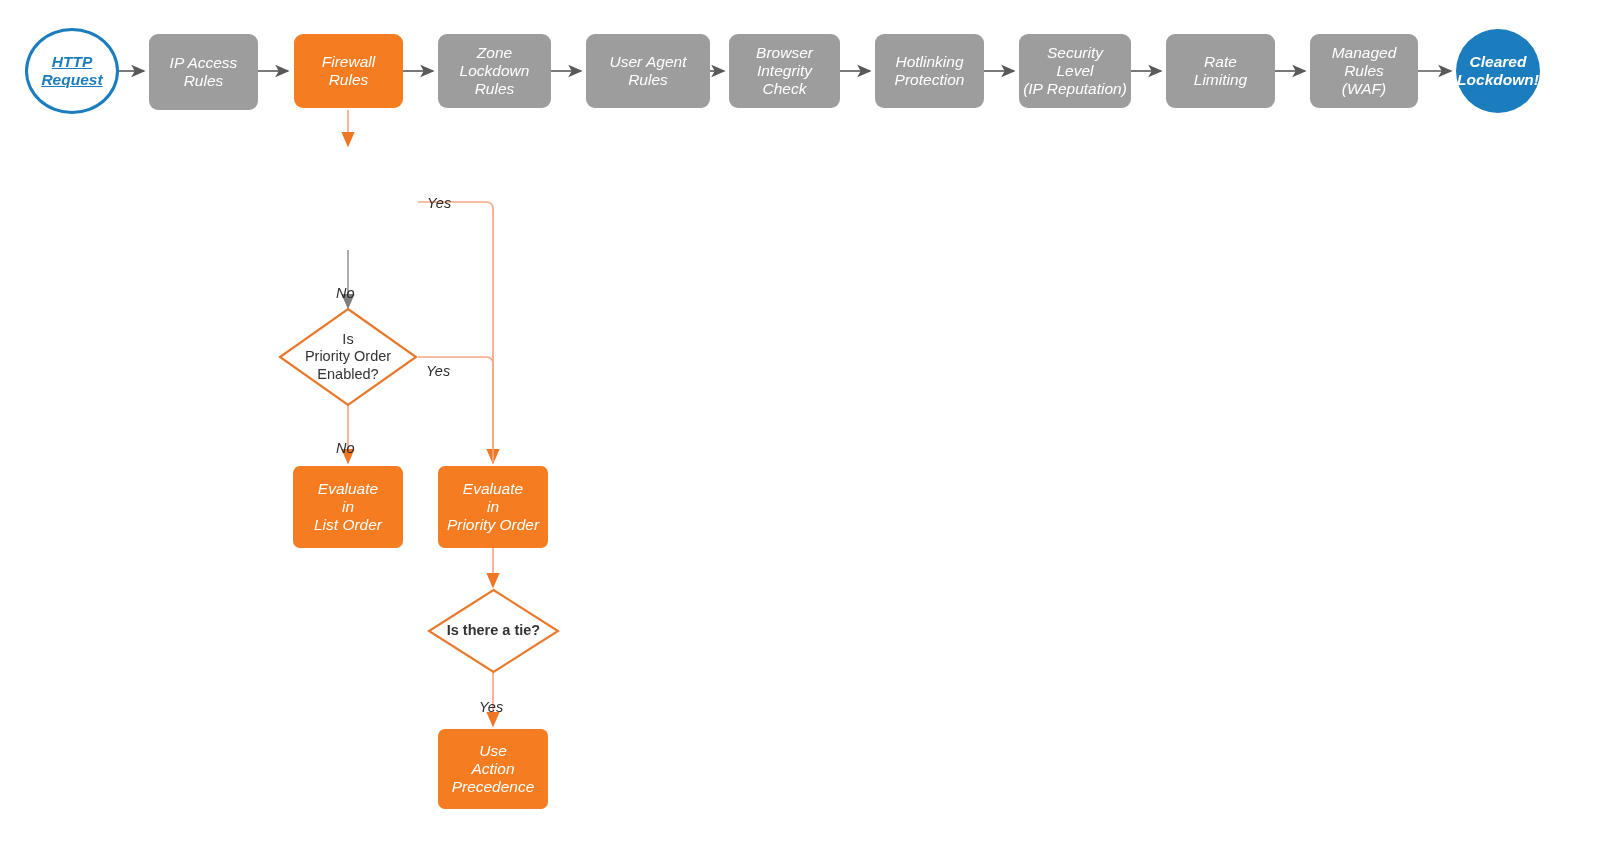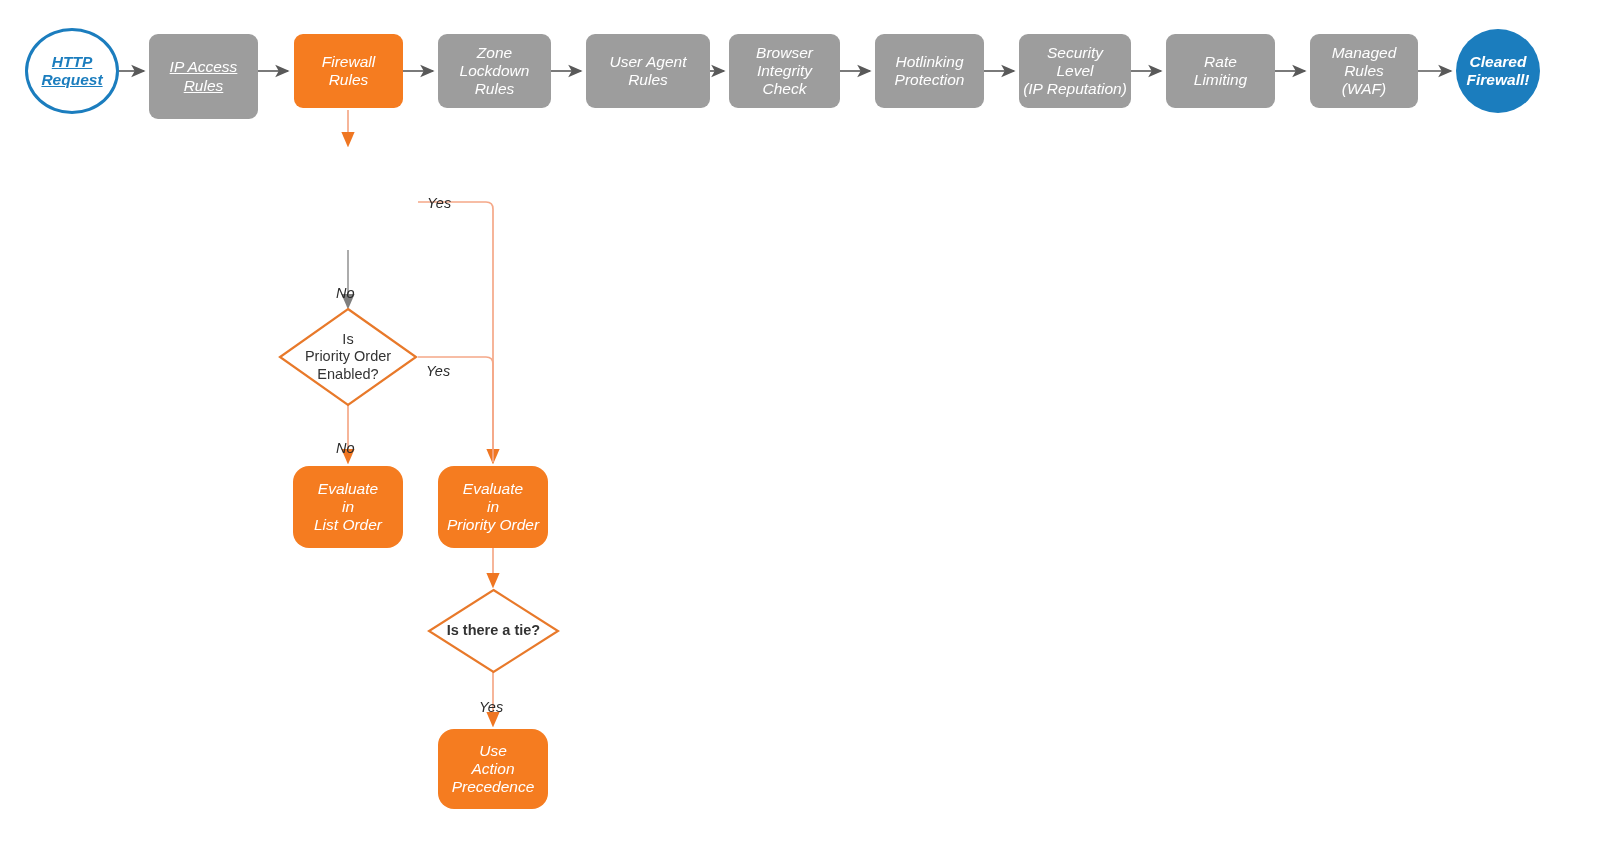--- a/index.html
+++ b/index.html
@@ -76,21 +76,21 @@
     justify-content: center;
     text-align: center;
     font-size: 14.5px;
     color: #333333;
     line-height: 1.2;
     white-space: pre-line;
   }
 
   
   .abox {
-    border-radius: 16px;
+    border-radius: 7px;
     background: #f57c20;
     color: #ffffff;
     font-style: italic;
     font-size: 15.5px;
     white-space: pre-line;
   }
 
   
   .elabel {
     position: absolute;
@@ -153,21 +153,21 @@
 
      Use Action Precedence --&gt;
     <line x1="493" y1="672" x2="493" y2="725" stroke="#f5a888" stroke-width="1.7" fill="none" marker-end="url(#arrOrangeDown)"></line>
   </svg>
 
   <div class="node circ start" style="left:25px; top:28px; width:94px; height:86px;text-decoration:underline;">
     <span>HTTP
 Request</span>
   </div>
 
-  <div class="node pbox gray" style="left:149px; top:34px; width:109px; height:85px;text-decoration:underline;">
+  <div class="node pbox gray" style="left:149px; top:34px; width:109px; height:76px;">
     <span>IP Access
 Rules</span>
   </div>
 
   <div class="node pbox orange" style="left:294px; top:34px; width:109px; height:74px;">
     <span>Firewall
 Rules</span>
   </div>
 
   <div class="node pbox gray" style="left:438px; top:34px; width:113px; height:74px;">
@@ -204,21 +204,21 @@
   </div>
 
   <div class="node pbox gray" style="left:1310px; top:34px; width:108px; height:74px;">
     <span>Managed
 Rules
 (WAF)</span>
   </div>
 
   <div class="node circ end" style="left:1456px; top:29px; width:84px; height:84px;">
     <span>Cleared
-Firewall!</span>
+Lockdown!</span>
   </div>
 
 
   <div class="diamond-wrap" style="left:278px; top:307px; width:140px; height:100px;">
     <svg width="140" height="100">
       <polygon points="70,2 138,50 70,98 2,50" fill="#ffffff" stroke="#e8792a" stroke-width="2.2"></polygon>
     </svg>
     <div class="diamond-label">Is
 Priority Order
 Enabled?</div>

